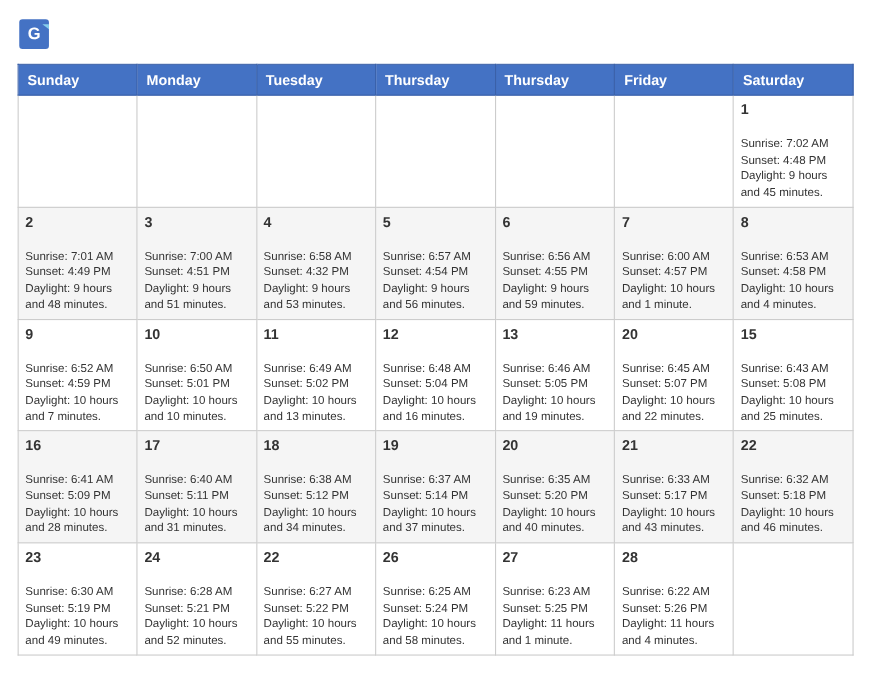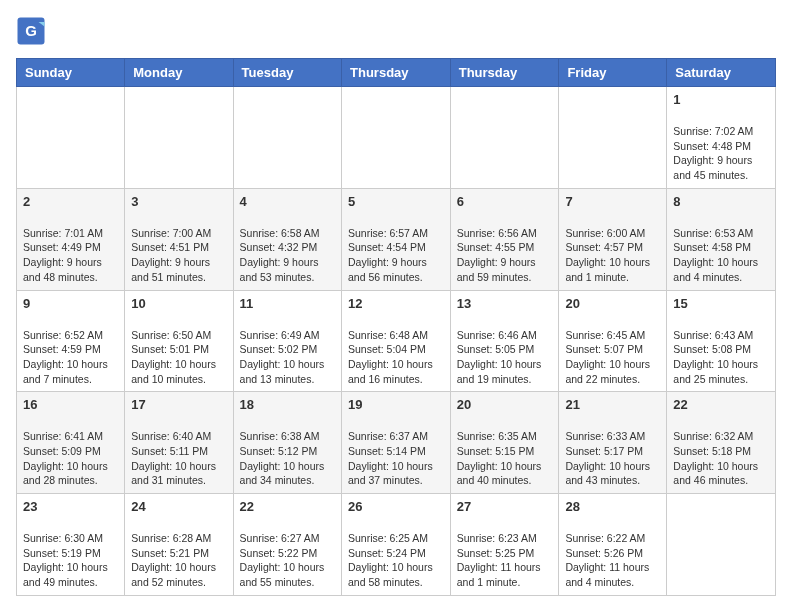--- a/index.html
+++ b/index.html
@@ -238,21 +238,21 @@
         </td>
         <td>
           <span class="day-number">19</span>
           <div class="day-info">Sunrise: 6:37 AM
 Sunset: 5:14 PM
 Daylight: 10 hours and 37 minutes.</div>
         </td>
         <td>
           <span class="day-number">20</span>
           <div class="day-info">Sunrise: 6:35 AM
-Sunset: 5:15 PM
+Sunset: 5:20 PM
 Daylight: 10 hours and 40 minutes.</div>
         </td>
         <td>
           <span class="day-number">21</span>
           <div class="day-info">Sunrise: 6:33 AM
 Sunset: 5:17 PM
 Daylight: 10 hours and 43 minutes.</div>
         </td>
         <td>
           <span class="day-number">22</span>

